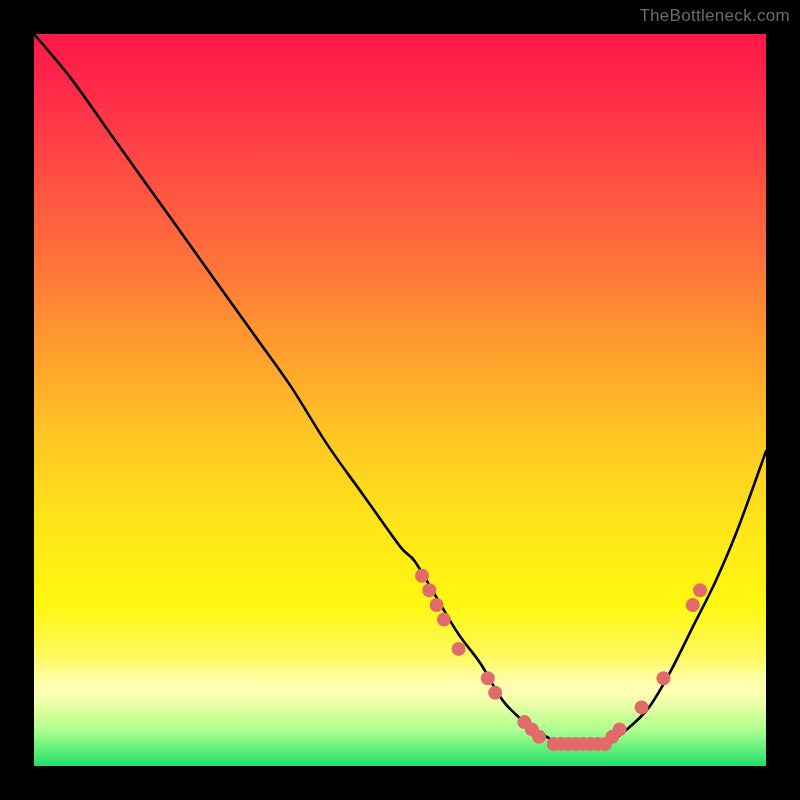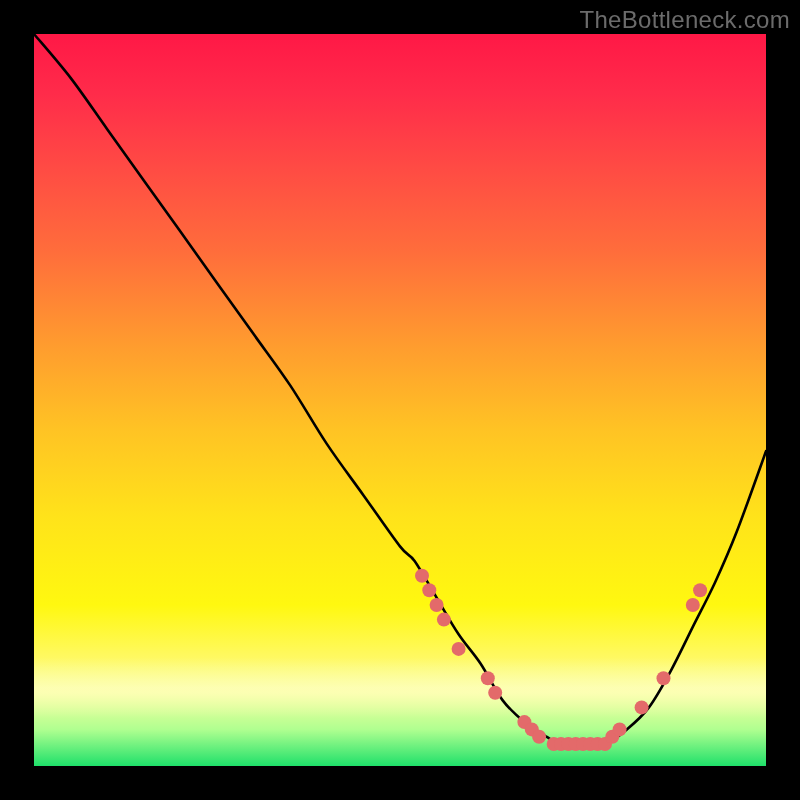--- a/index.html
+++ b/index.html
@@ -53,21 +53,21 @@
       rgba(255,255,180,0.0) 0%,
       rgba(255,255,200,0.55) 50%,
       rgba(255,255,210,0.0) 100%);
     pointer-events: none;
   }
   .watermark {
     position: absolute;
     top: 6px;
     right: 10px;
     color: #6b6b6b;
-    font-size: 24px;
+    font-size: 17px;
     letter-spacing: 0.3px;
     font-weight: 500;
     user-select: none;
   }
   svg.curve {
     position: absolute;
     left: 0;
     top: 0;
     width: 732px;
     height: 732px;

